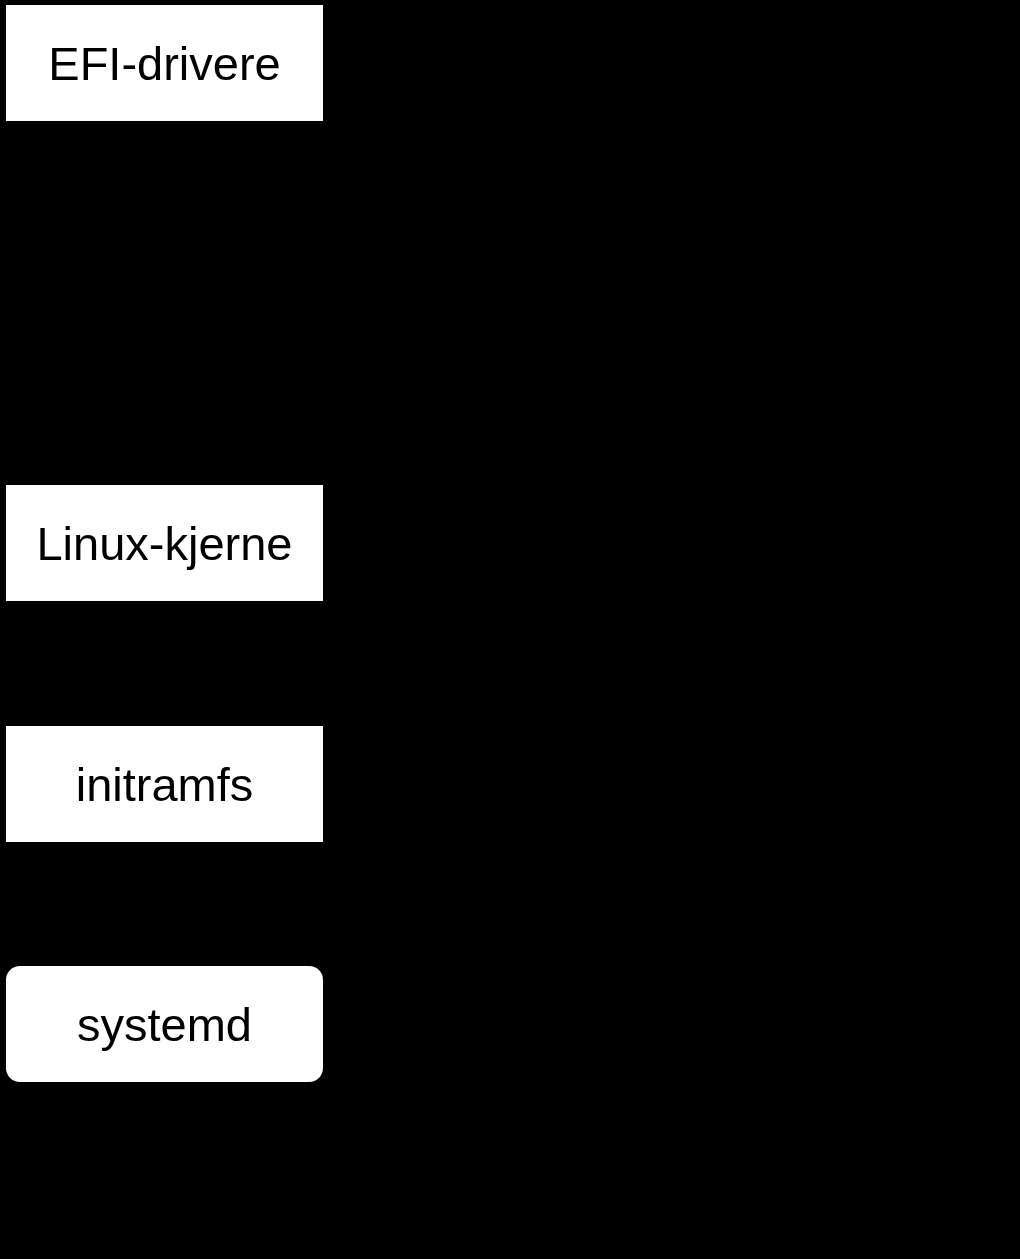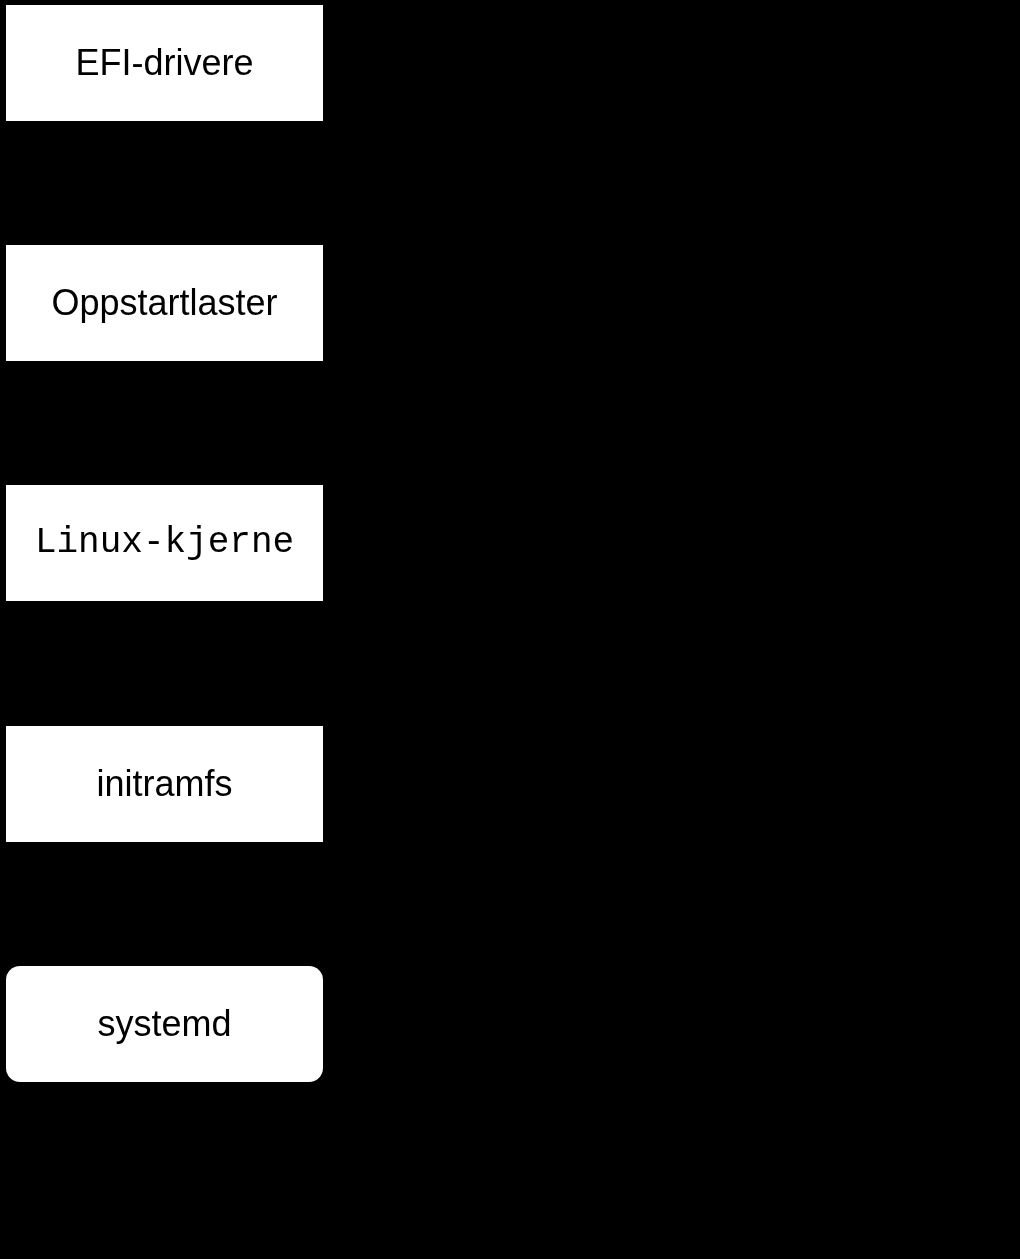--- a/index.html
+++ b/index.html
@@ -18,39 +18,36 @@
   .node {
     position: absolute;
     left: 6px;
     width: 317px;
     height: 116px;
     background: #ffffff;
     color: #000000;
     display: flex;
     align-items: center;
     justify-content: center;
-    font-size: 36px;
+    font-size: 47px;
     line-height: 1;
     white-space: nowrap;
   }
   .node-1 { top: 5px; }
   .node-2 { top: 245px; }
-  .node-3 { top: 485px; font-family: Liberation Mono, monospace; }
+  .node-3 { top: 485px; }
   .node-4 { top: 726px; }
   .node-5 { top: 966px; border-radius: 14px; }
 </style>
 </head>
 <body>
 
 <div class="canvas">
   <div class="node node-1">
     <span>EFI-drivere</span>
-  </div>
-  <div class="node node-2">
-    <span>Oppstartlaster</span>
   </div>
   <div class="node node-3">
     <span>Linux-kjerne</span>
   </div>
   <div class="node node-4">
     <span>initramfs</span>
   </div>
   <div class="node node-5">
     <span>systemd</span>
   </div>

